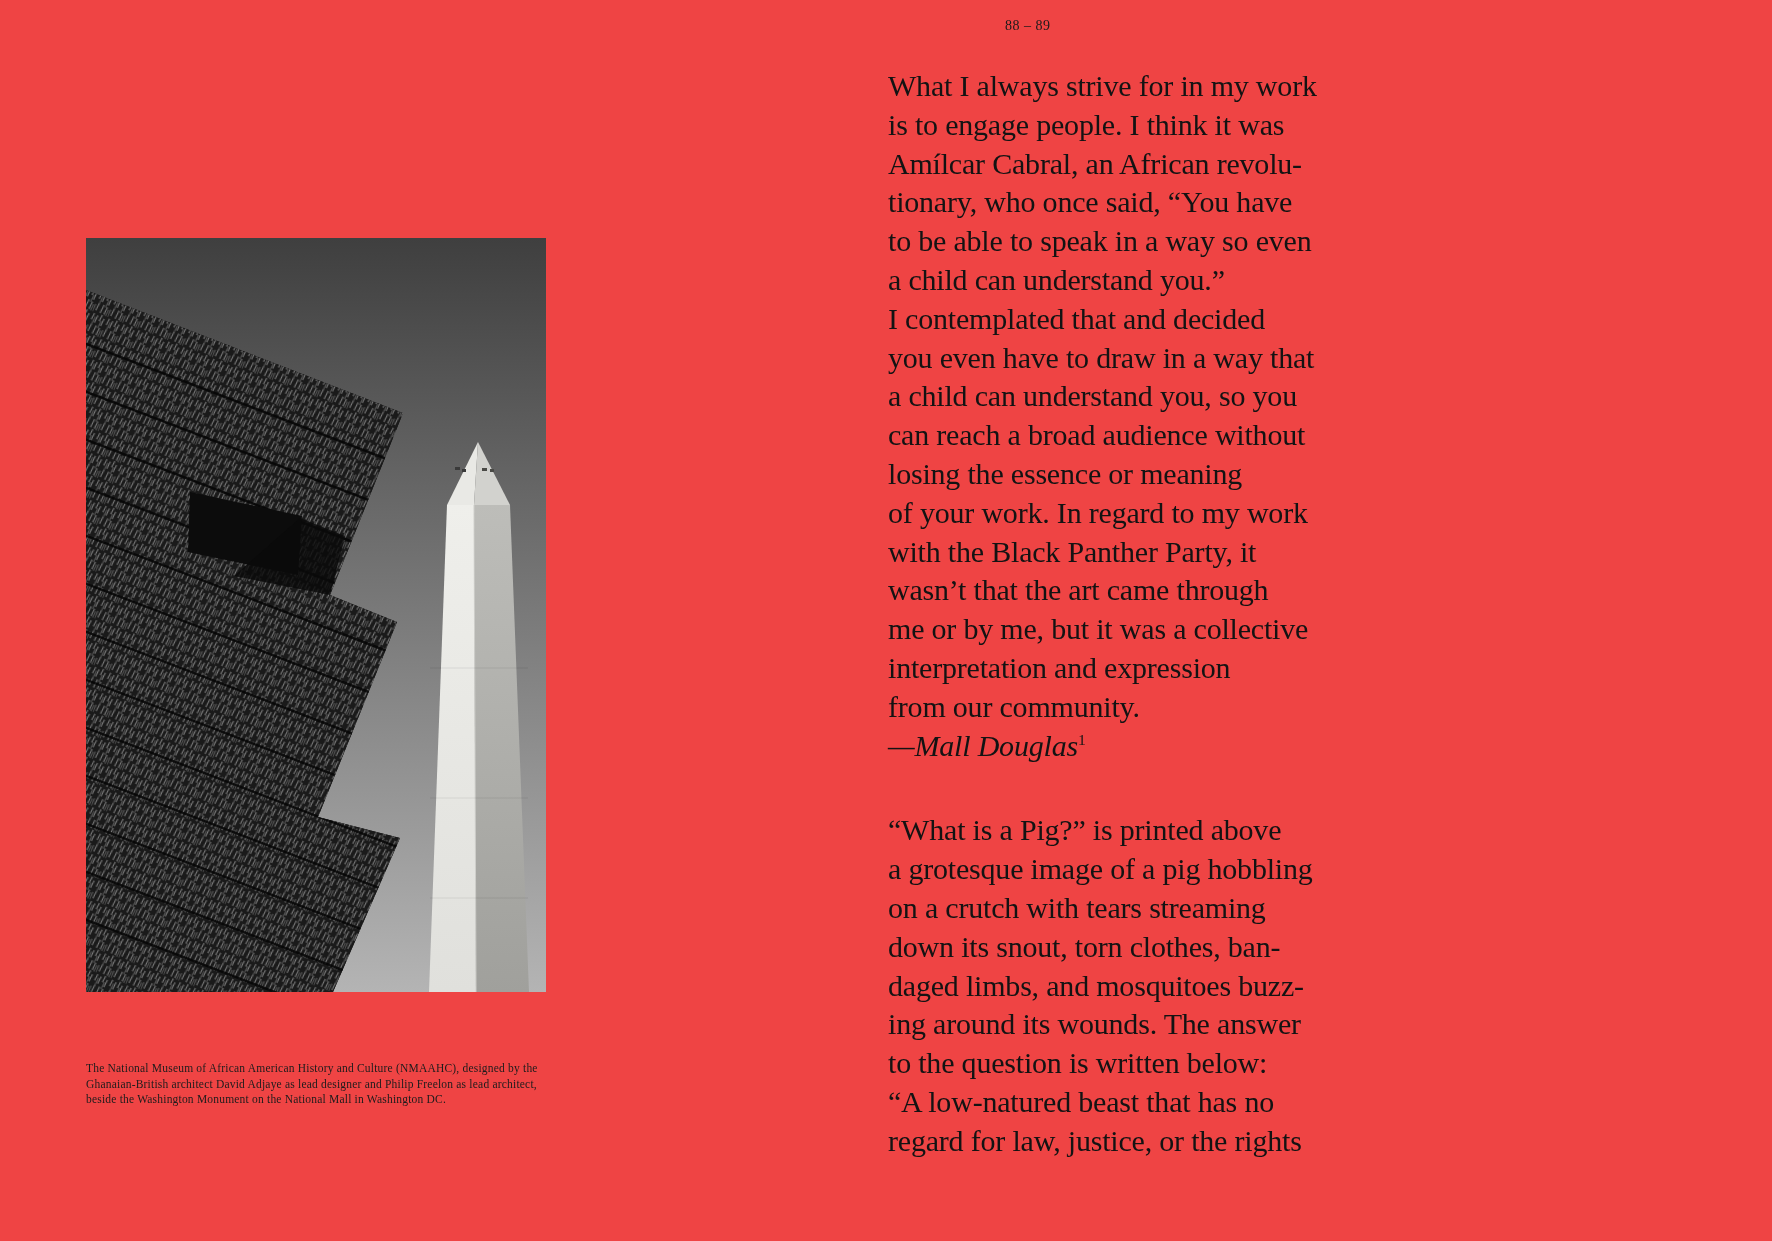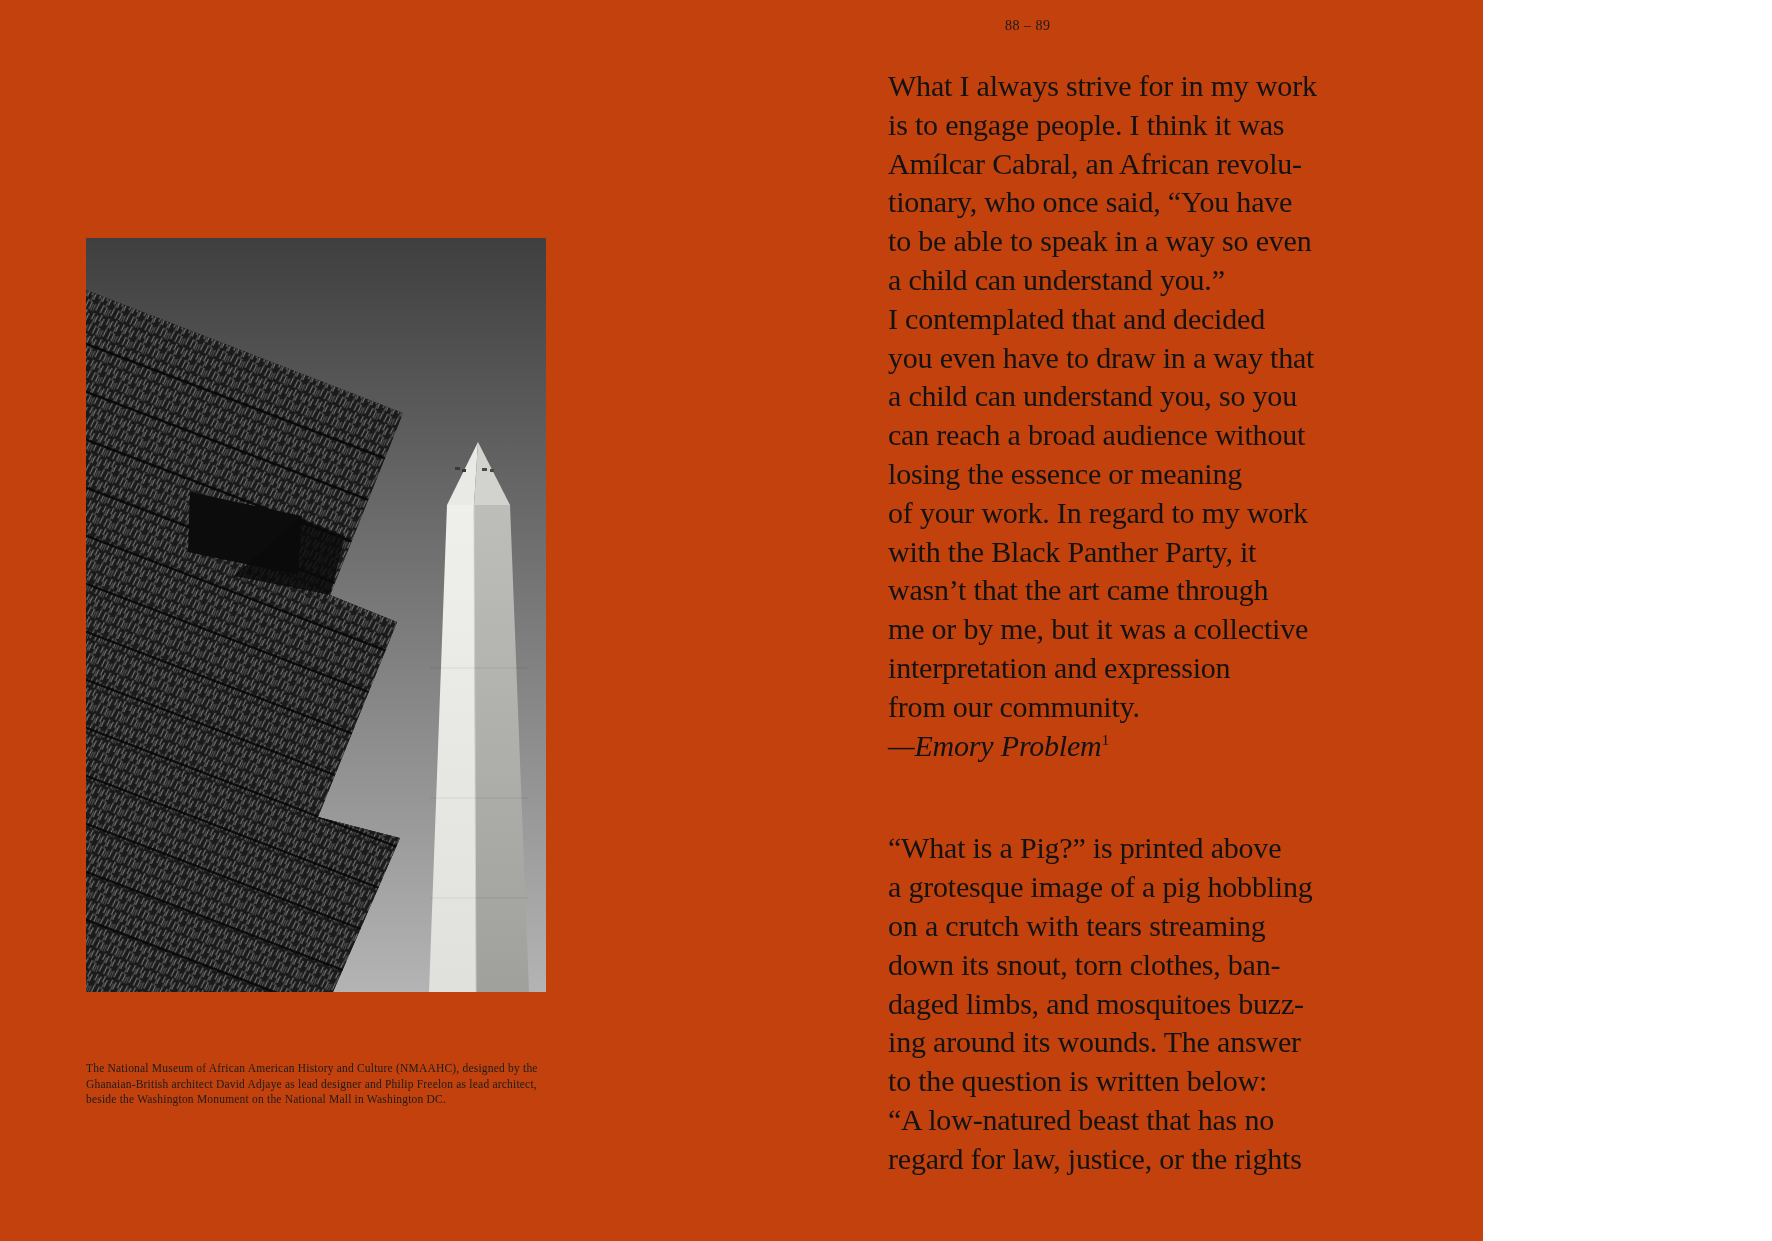--- a/index.html
+++ b/index.html
@@ -2,23 +2,23 @@
 <html><head>
 <meta charset="utf-8">
 <style>
   html, body {
     margin: 0;
     padding: 0;
     background: #ffffff;
   }
   .spread {
     position: relative;
-    width: 1483px;
+    width: 1772px;
     height: 1241px;
-    background: #c2410c;
+    background: #ef4444;
     font-family: "Liberation Serif", "DejaVu Serif", serif;
     color: #111111;
     overflow: hidden;
   }
 
   
   .folio {
     position: absolute;
     left: 1005px;
     top: 18px;
@@ -89,21 +89,21 @@
   .attribution {
     font-style: italic;
     white-space: nowrap;
   }
   .attribution sup {
     font-style: normal;
     font-size: 0.52em;
     vertical-align: super;
     line-height: 0;
   }
-  .para2 { margin-top: 64px; }
+  .para2 { margin-top: 46px; }
 </style>
 </head>
 <body>
 
 <div class="spread">
 
   <div class="folio">88 – 89</div>
 
   <div class="chapter-block">
   </div>
@@ -182,17 +182,17 @@
 
         <polygon points="214,280 259,298 244,357 148,338" fill="#0a0a0a" opacity="0.82"></polygon>
       </g>
     </svg>
   </div>
 
   <div class="caption">The National Museum of African American History and Culture (NMAAHC), designed by the<br>Ghanaian-British architect David Adjaye as lead designer and Philip Freelon as lead architect,<br>beside the Washington Monument on the National Mall in Washington DC.</div>
 
   <div class="body-col">
     <div class="lines">What I always strive for in my work<br>is to engage people. I think it was<br>Amílcar Cabral, an African revolu-<br>tionary, who once said, “You have<br>to be able to speak in a way so even<br>a child can understand you.”<br>I contemplated that and decided<br>you even have to draw in a way that<br>a child can understand you, so you<br>can reach a broad audience without<br>losing the essence or meaning<br>of your work. In regard to my work<br>with the Black Panther Party, it<br>wasn’t that the art came through<br>me or by me, but it was a collective<br>interpretation and expression<br>from our community.</div>
-    <div class="attribution"><span>—Emory Problem</span><sup>1</sup></div>
+    <div class="attribution"><span>—Mall Douglas</span><sup>1</sup></div>
     <div class="lines para2">“What is a Pig?” is printed above<br>a grotesque image of a pig hobbling<br>on a crutch with tears streaming<br>down its snout, torn clothes, ban-<br>daged limbs, and mosquitoes buzz-<br>ing around its wounds. The answer<br>to the question is written below:<br>“A low-natured beast that has no<br>regard for law, justice, or the rights</div>
   </div>
 
 </div>
 
 </body></html>

